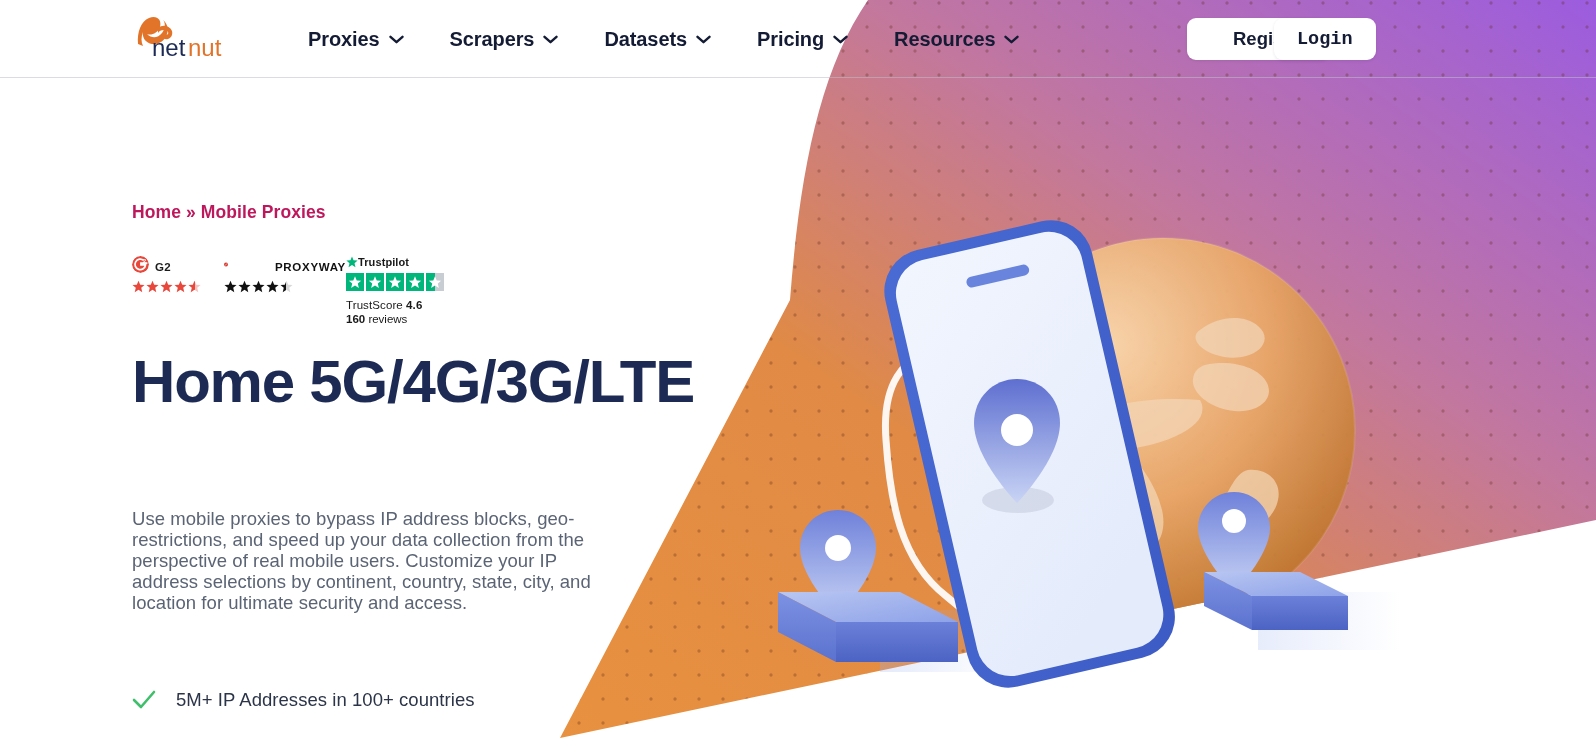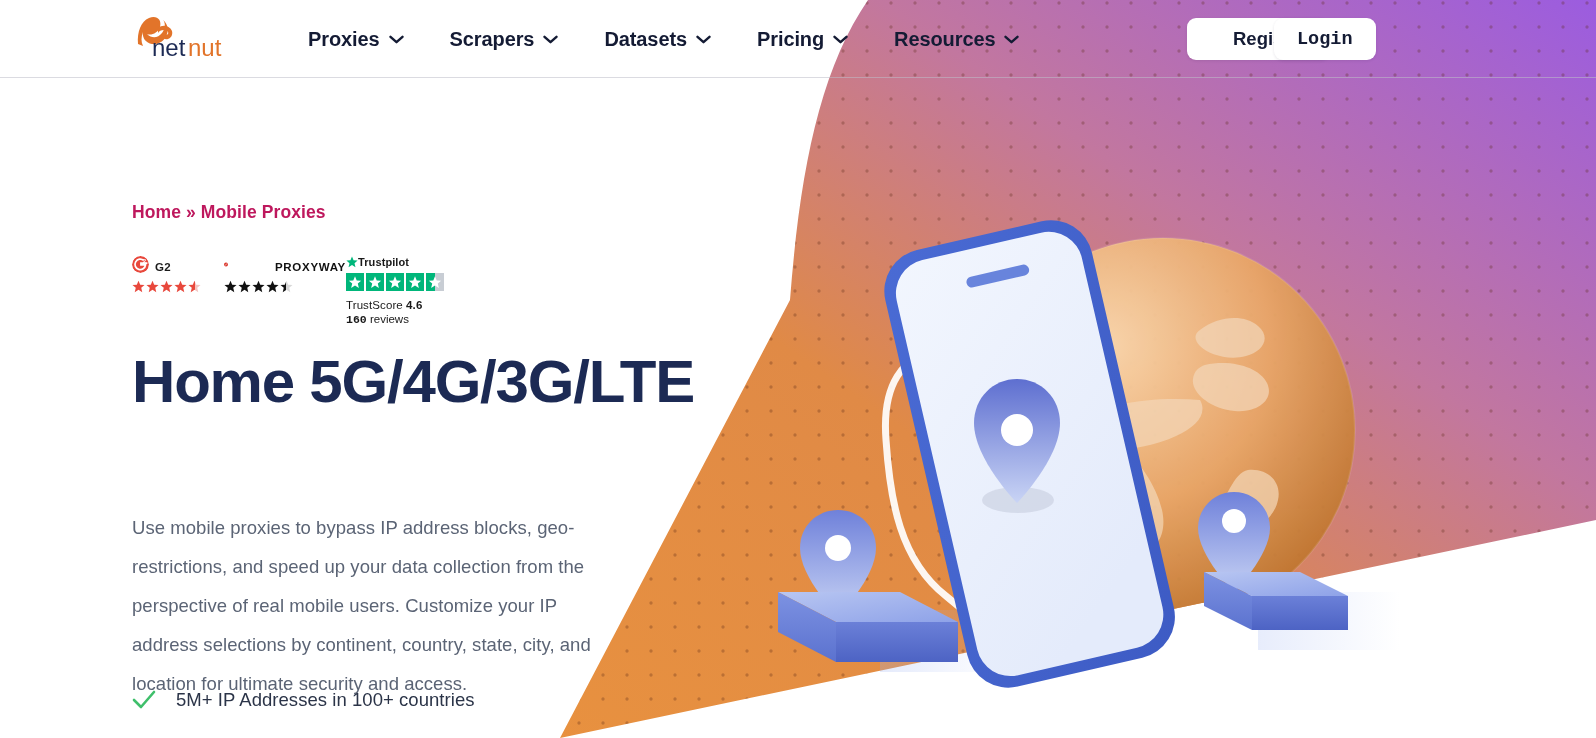--- a/index.html
+++ b/index.html
@@ -111,33 +111,33 @@
 
   .badge-tp { width: 160px; }
   .tp-head { display: flex; align-items: center; }
   .tp-star-green { width: 12px; height: 12px; display: block; }
   .tp-name { font-size: 11px; font-weight: 700; color: #191919; letter-spacing: .1px; }
   .tp-boxes { display: flex; gap: 2px; margin-top: 5px; }
   .tp-box { width: 18px; height: 18px; display: block; }
   .tp-score { margin-top: 8px; font-size: 11.5px; color: #191919; letter-spacing:.1px; }
   .tp-score b { font-weight: 700; }
   .tp-reviews { margin-top: 2px; font-size: 11.5px; color: #191919; }
-  .tp-reviews b { font-weight: 700; font-family: Liberation Mono, monospace; }
+  .tp-reviews b { font-weight: 700; }
 
   .headline {
     position: absolute; top: 350px; left: 0;
     width: 620px;
     font-size: 60px; line-height: 64px;
     font-weight: 700; color: #1c2a54;
     letter-spacing: -1.2px;
   }
   .subtext {
     position: absolute; top: 508px; left: 0;
     width: 480px;
-    font-size: 18.5px; line-height: 39px;
+    font-size: 18.5px; line-height: 21px;
     color: #5b6475; letter-spacing: .05px;
   }
   .feature {
     position: absolute; top: 689px; left: 0;
     display: flex; align-items: center; gap: 20px;
   }
   .check { width: 24px; height: 20px; display: block; }
   .feature-label { font-size: 18.5px; color: #2b3448; letter-spacing: .05px; }
 </style>
 </head>

